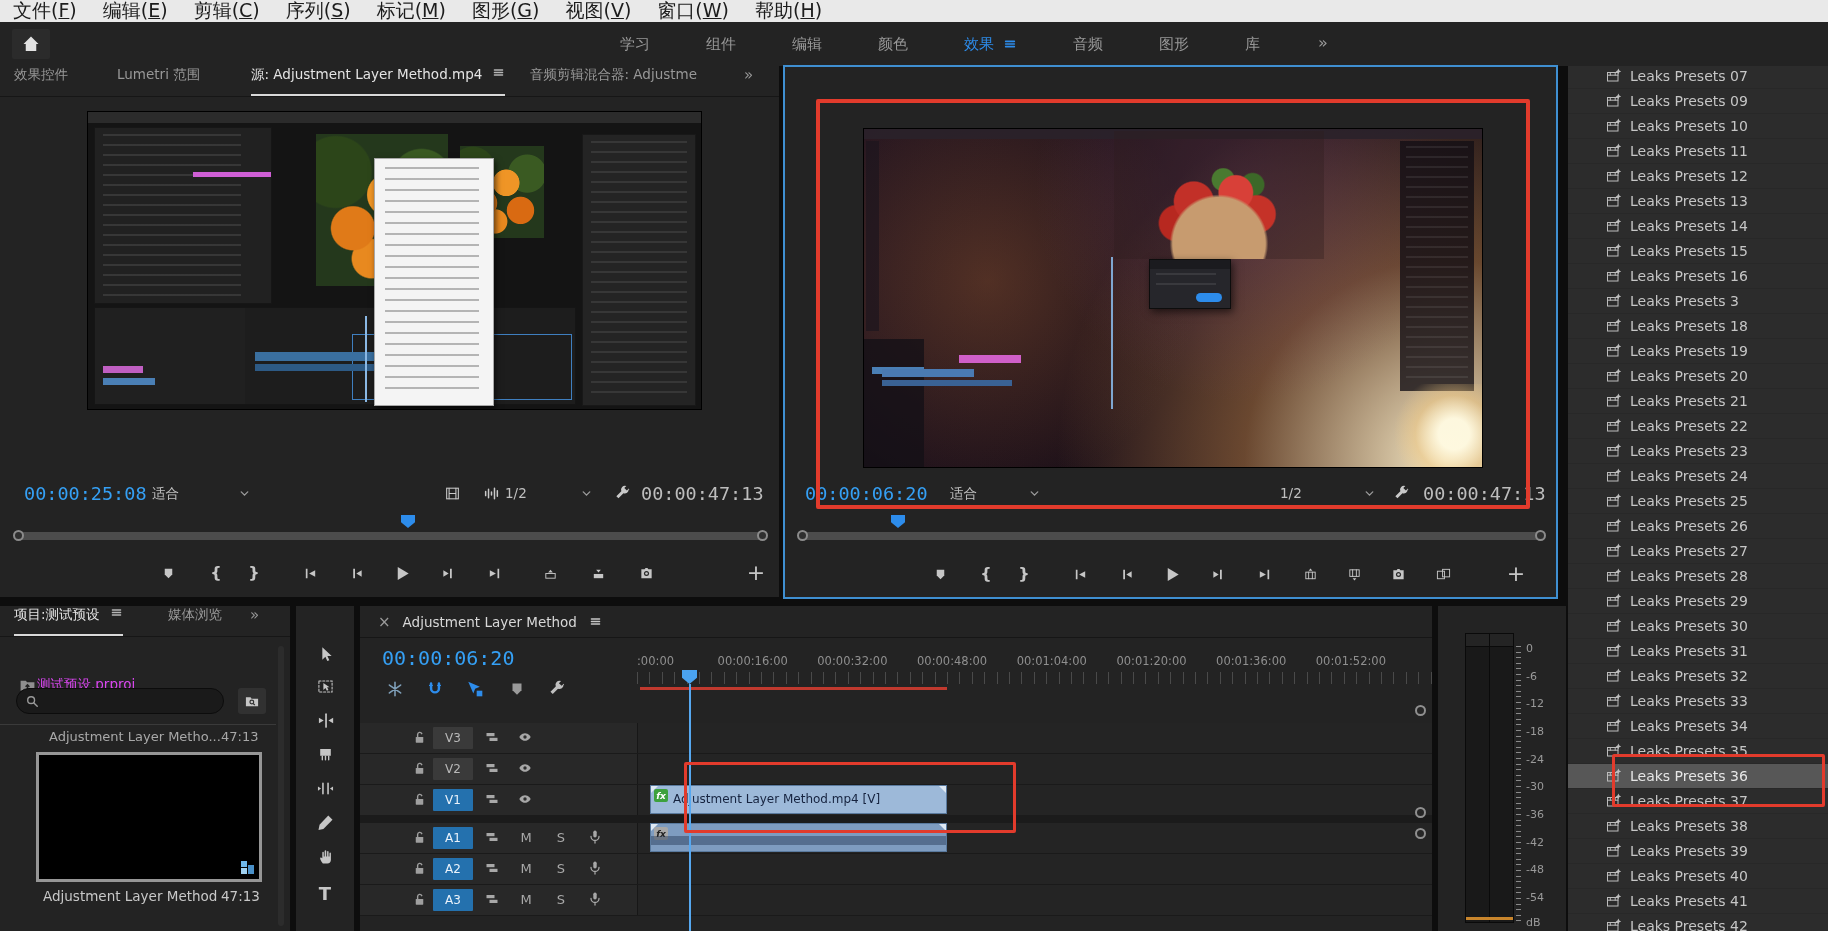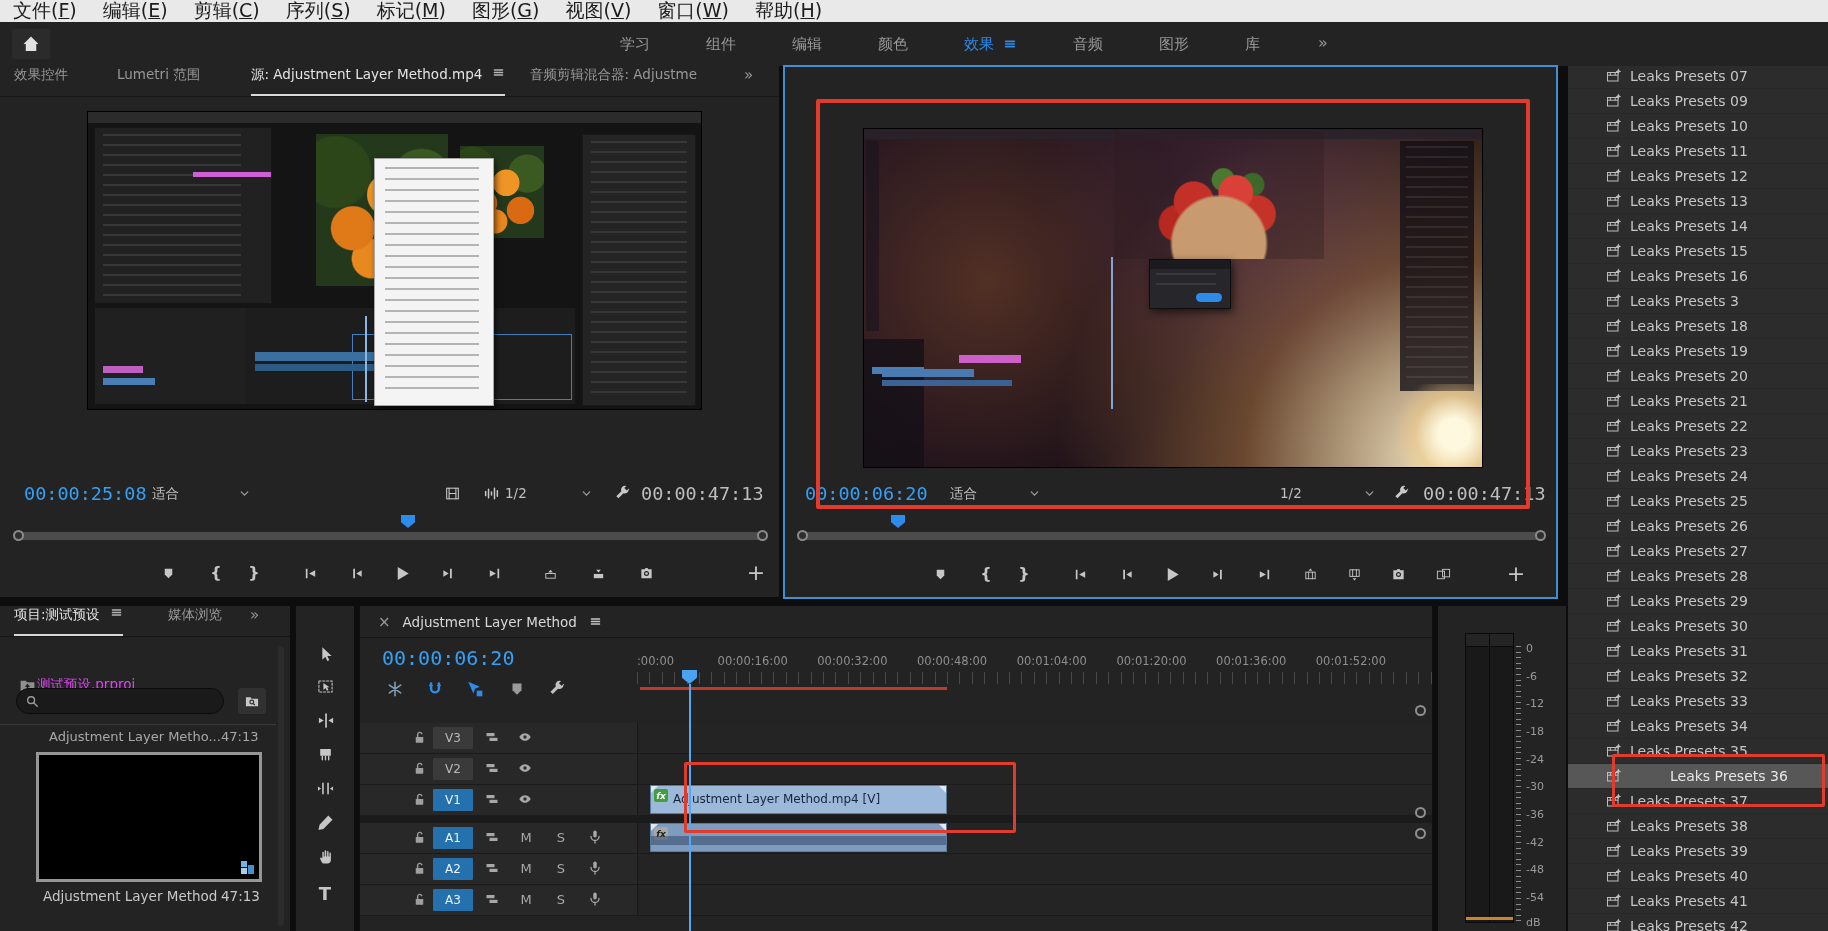--- a/index.html
+++ b/index.html
@@ -177,21 +177,21 @@
   #meter-orange{position:absolute;left:28px;top:311px;width:47px;height:3px;background:#c8852c;}
   #meter-ticks{position:absolute;left:78px;top:40px;width:5px;height:280px;
      background:repeating-linear-gradient(180deg,#8a8a8a 0 1px,transparent 1px 5.6px);}
   .mlabel{position:absolute;left:88px;font-size:11px;color:#9a9a9a;}
   
   #panel-effects{left:1568px;top:66px;width:260px;height:865px;background:#2c2c2c;overflow:hidden;}
   .fxrow{position:absolute;left:0;width:100%;height:25px;display:flex;align-items:center;border-bottom:1px solid #282828;box-sizing:border-box;}
   .fxrow .ic{position:absolute;left:38px;width:16px;height:16px;color:#bdbdbd;}
   .fxrow .lbl{position:absolute;left:62px;font-size:14px;color:#c6c6c6;white-space:nowrap;}
   .fxrow.sel{background:#575757;}
-  .fxrow.sel .lbl{color:#e6e6e6;margin-left:40px;}
+  .fxrow.sel .lbl{color:#e6e6e6;}
   
   .annot{position:absolute;border:4px solid #e23b2c;border-radius:2px;z-index:50;pointer-events:none;}
   .annot.thin{border-width:3px;}
   .clip-trunc{overflow:hidden;white-space:nowrap;display:inline-block;vertical-align:top;}
 </style>
 </head>
 <body>
 
 <div id="root">
 

